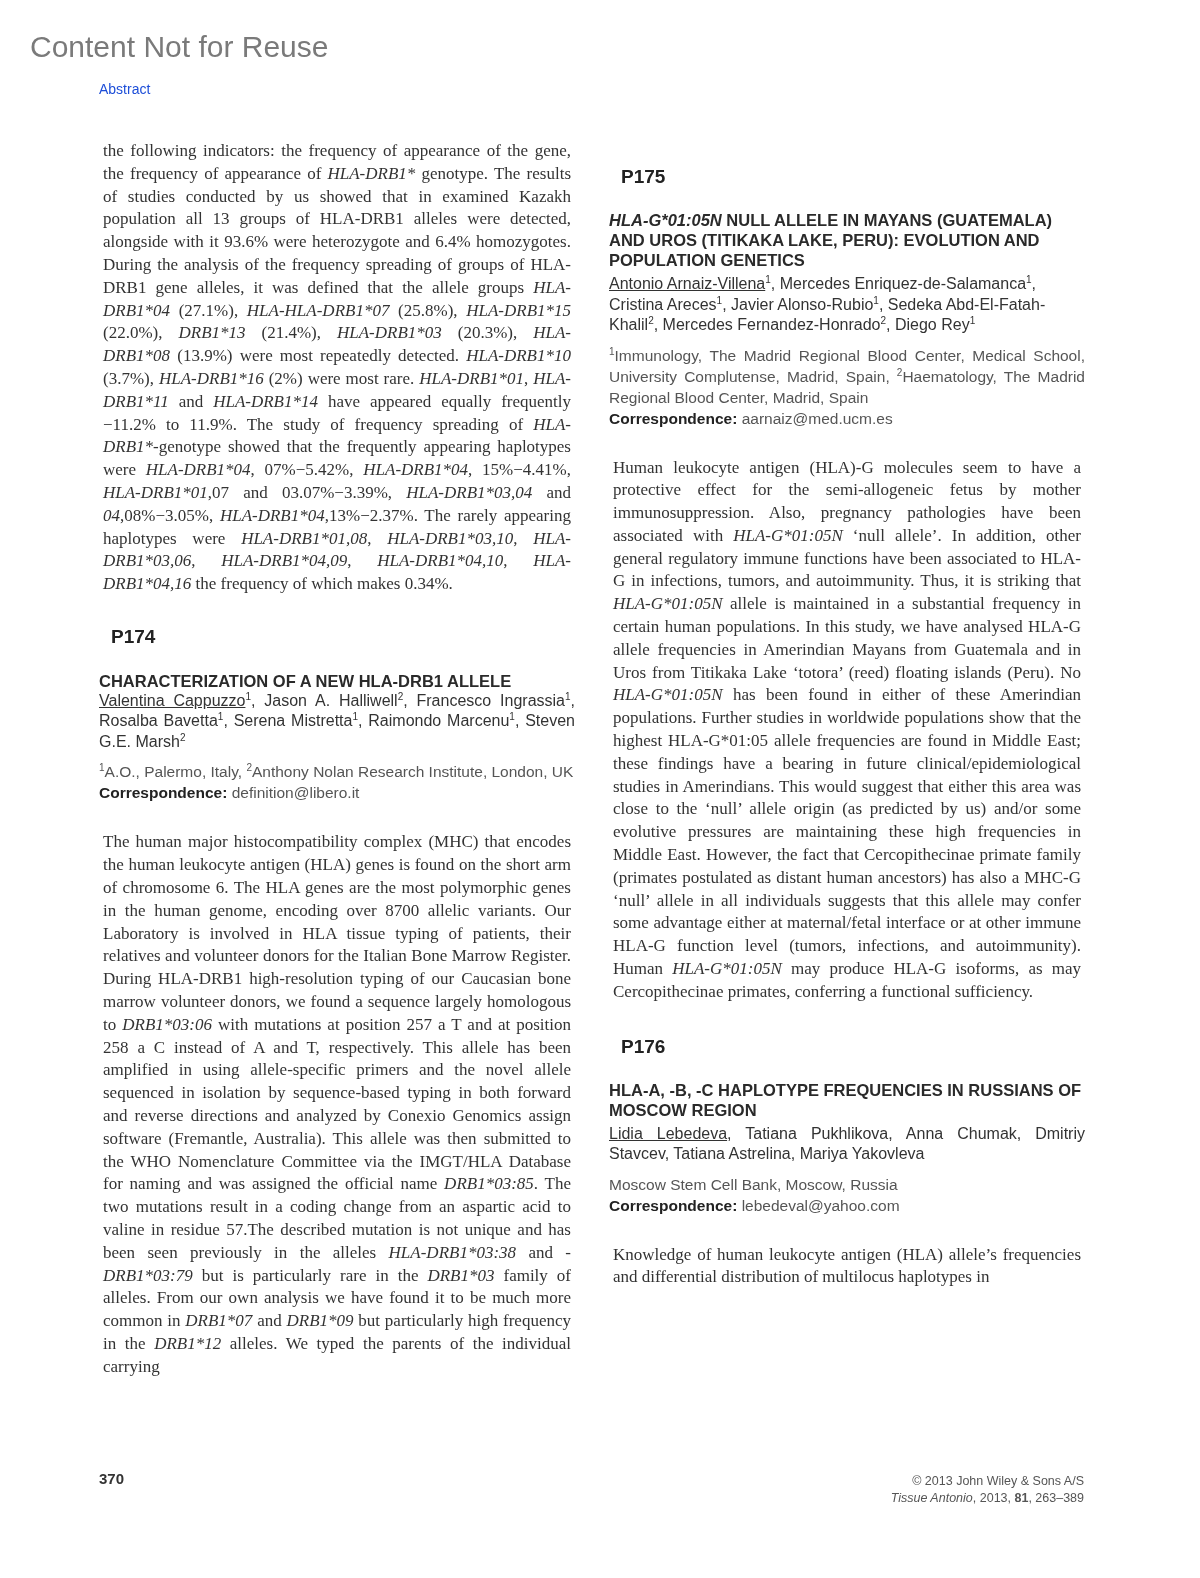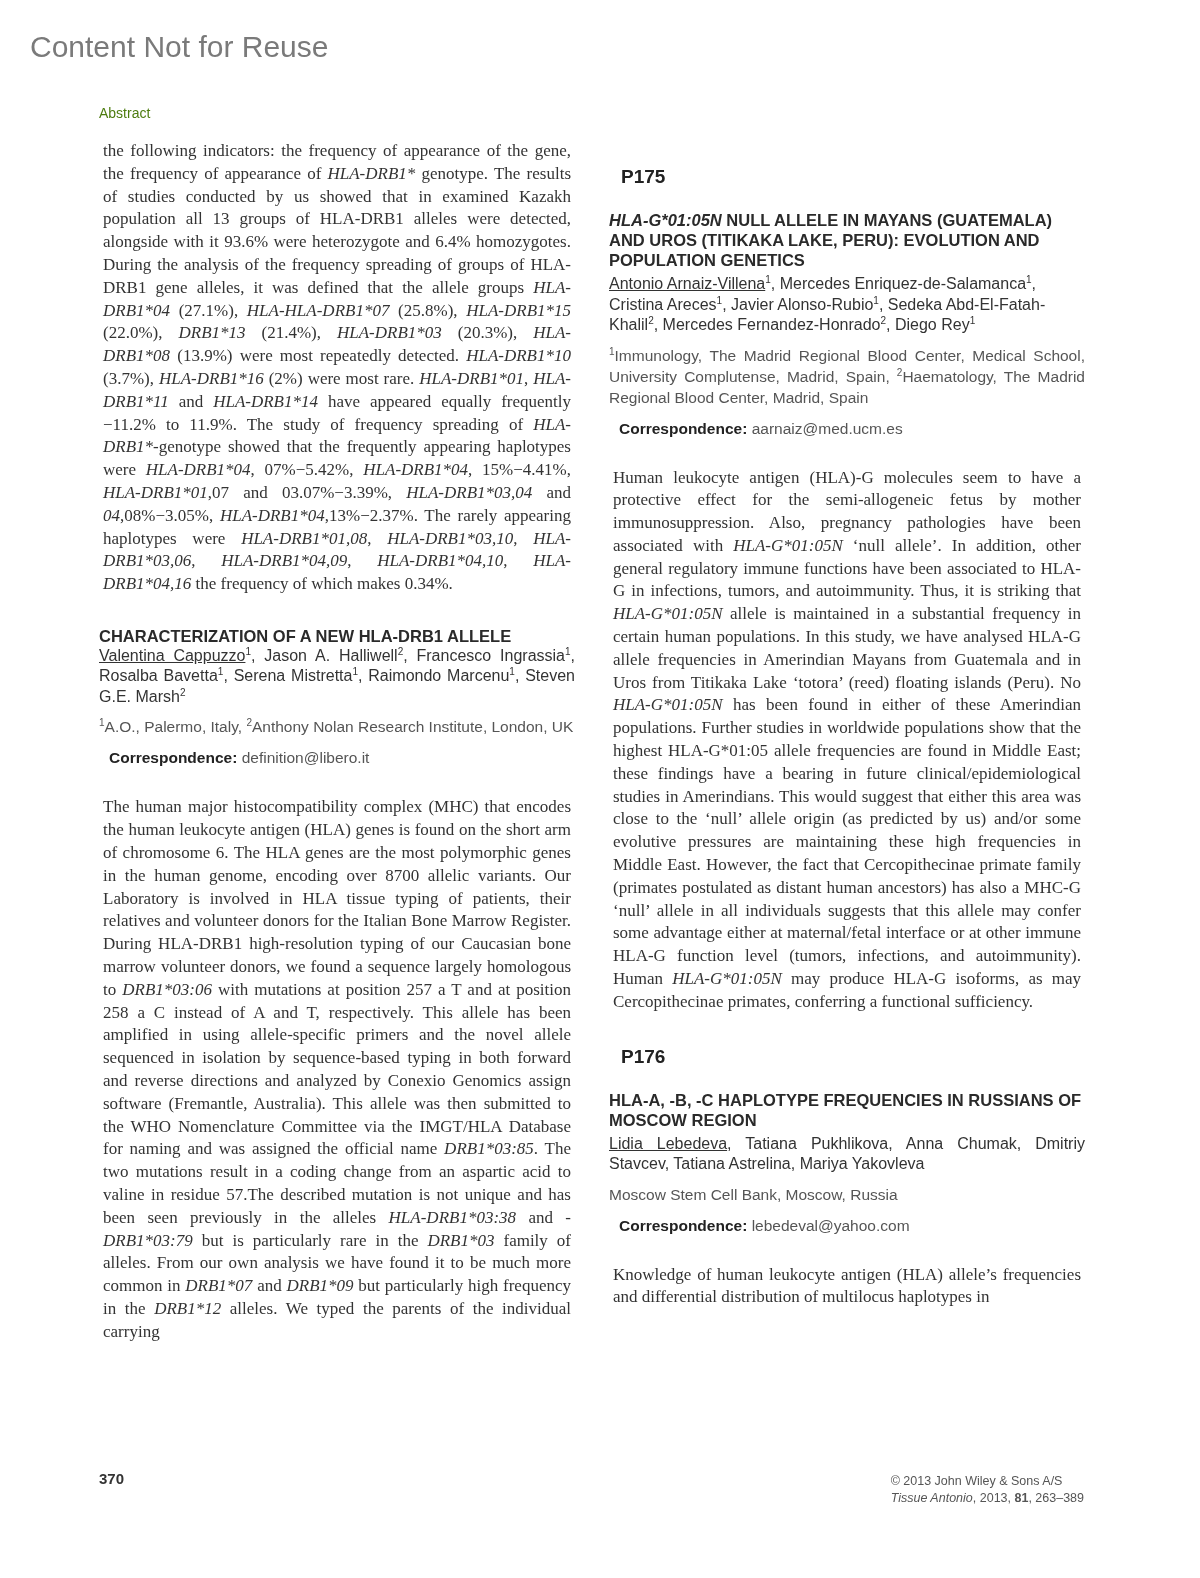--- a/index.html
+++ b/index.html
@@ -1,44 +1,45 @@
 <!DOCTYPE html>
 <html><head>
 <meta charset="utf-8">
 <style>
   html, body { margin: 0; padding: 0; background: #ffffff; }
   body { width: 1200px; height: 1578px; position: relative; overflow: hidden; color: #2b2b2b; }
   .watermark { position: absolute; left: 30px; top: 30px; font-family: "Liberation Sans", sans-serif; font-size: 30px; color: #7a7a7a; }
-  .section-label { position: absolute; left: 99px; top: 81px; font-family: "Liberation Sans", sans-serif; font-size: 14px; color: #4d7c0f; margin-top: 24px; }
+  .section-label { position: absolute; left: 99px; top: 81px; font-family: "Liberation Sans", sans-serif; font-size: 14px; color: #1d4ed8; }
   .col { position: absolute; top: 136px; width: 476px; }
   .col-left { left: 99px; }
   .col-right { left: 609px; }
   .body-text { font-family: "Liberation Serif", serif; font-size: 17px; line-height: 22.8px; text-align: justify; color: #333; margin: 4px; hyphens: manual; }
   .body-text i { font-style: italic; }
   .abs-id { font-family: "Liberation Sans", sans-serif; font-weight: bold; font-size: 19px; color: #222; margin: 12px; }
   .abs-title { font-family: "Liberation Sans", sans-serif; font-weight: bold; font-size: 16.5px; line-height: 20px; color: #2a2a2a; margin: 0; }
   .authors { font-family: "Liberation Sans", sans-serif; font-size: 16px; line-height: 20.5px; color: #333; margin: 0; text-align: justify; }
   .authors u { text-decoration: underline; }
   .authors sup, .affil sup { font-size: 10px; line-height: 0; }
   .affil { font-family: "Liberation Sans", sans-serif; font-size: 15.5px; line-height: 21px; color: #555; margin: 0; text-align: justify; }
-  .corr { font-family: "Liberation Sans", sans-serif; font-size: 15.5px; line-height: 21px; color: #555; margin: 10px; }
+  .corr { font-family: "Liberation Sans", sans-serif; font-size: 15.5px; line-height: 21px; color: #555; margin: 0; }
   .corr b { color: #222; }
   .footer-page { position: absolute; left: 99px; top: 1470px; font-family: "Liberation Sans", sans-serif; font-weight: bold; font-size: 15px; color: #333; }
-  .footer-right { position: absolute; right: 116px; top: 1473px; font-family: "Liberation Sans", sans-serif; font-size: 12.5px; line-height: 17px; color: #555; }
+  .footer-right { position: absolute; right: 116px; top: 1473px; text-align: right; font-family: "Liberation Sans", sans-serif; font-size: 12.5px; line-height: 17px; color: #555; }
 </style>
 </head>
 <body>
 
 <div class="watermark">Content Not for Reuse</div>
 <div class="section-label">Abstract</div>
 
 <div class="col col-left">
   <p class="body-text">the following indicators: the frequency of appearance of the gene, the frequency of appearance of <i>HLA-DRB1*</i> genotype. The results of studies conducted by us showed that in examined Kazakh population all 13 groups of HLA-DRB1 alleles were detected, alongside with it 93.6% were heterozygote and 6.4% homozygotes. During the analysis of the frequency spreading of groups of HLA-DRB1 gene alleles, it was defined that the allele groups <i>HLA-DRB1*04</i> (27.1%), <i>HLA-HLA-DRB1*07</i> (25.8%), <i>HLA-DRB1*15</i> (22.0%), <i>DRB1*13</i> (21.4%), <i>HLA-DRB1*03</i> (20.3%), <i>HLA-DRB1*08</i> (13.9%) were most repeatedly detected. <i>HLA-DRB1*10</i> (3.7%), <i>HLA-DRB1*16</i> (2%) were most rare. <i>HLA-DRB1*01</i>, <i>HLA-DRB1*11</i> and <i>HLA-DRB1*14</i> have appeared equally frequently −11.2% to 11.9%. The study of frequency spreading of <i>HLA-DRB1*</i>-genotype showed that the frequently appearing haplotypes were <i>HLA-DRB1*04</i>, 07%−5.42%, <i>HLA-DRB1*04</i>, 15%−4.41%, <i>HLA-DRB1*01</i>,07 and 03.07%−3.39%, <i>HLA-DRB1*03,04</i> and <i>04</i>,08%−3.05%, <i>HLA-DRB1*04</i>,13%−2.37%. The rarely appearing haplotypes were <i>HLA-DRB1*01,08</i>, <i>HLA-DRB1*03,10</i>, <i>HLA-DRB1*03,06</i>, <i>HLA-DRB1*04,09</i>, <i>HLA-DRB1*04,10</i>, <i>HLA-DRB1*04,16</i> the frequency of which makes 0.34%.</p>
 
   <div style="margin-top:30px;">
+    <p class="abs-id">P174</p>
     <p class="abs-title" style="margin-top:23px;">CHARACTERIZATION OF A NEW HLA-DRB1 ALLELE</p>
     <p class="authors" style=""><u>Valentina Cappuzzo</u><sup>1</sup>, Jason A. Halliwell<sup>2</sup>, Francesco Ingrassia<sup>1</sup>, Rosalba Bavetta<sup>1</sup>, Serena Mistretta<sup>1</sup>, Raimondo Marcenu<sup>1</sup>, Steven G.E. Marsh<sup>2</sup></p>
     <p class="affil" style="margin-top:9px;"><sup>1</sup>A.O., Palermo, Italy, <sup>2</sup>Anthony Nolan Research Institute, London, UK</p>
     <p class="corr">
       <b>Correspondence:</b>
       <span>definition@libero.it</span>
     </p>
     <p class="body-text" style="margin-top:28px;">The human major histocompatibility complex (MHC) that encodes the human leukocyte antigen (HLA) genes is found on the short arm of chromosome 6. The HLA genes are the most polymorphic genes in the human genome, encoding over 8700 allelic variants. Our Laboratory is involved in HLA tissue typing of patients, their relatives and volunteer donors for the Italian Bone Marrow Register. During HLA-DRB1 high-resolution typing of our Caucasian bone marrow volunteer donors, we found a sequence largely homologous to <i>DRB1*03:06</i> with mutations at position 257 a T and at position 258 a C instead of A and T, respectively. This allele has been amplified in using allele-specific primers and the novel allele sequenced in isolation by sequence-based typing in both forward and reverse directions and analyzed by Conexio Genomics assign software (Fremantle, Australia). This allele was then submitted to the WHO Nomenclature Committee via the IMGT/HLA Database for naming and was assigned the official name <i>DRB1*03:85</i>. The two mutations result in a coding change from an aspartic acid to valine in residue 57.The described mutation is not unique and has been seen previously in the alleles <i>HLA-DRB1*03:38</i> and <i>-DRB1*03:79</i> but is particularly rare in the <i>DRB1*03</i> family of alleles. From our own analysis we have found it to be much more common in <i>DRB1*07</i> and <i>DRB1*09</i> but particularly high frequency in the <i>DRB1*12</i> alleles. We typed the parents of the individual carrying</p>
   </div>
 </div>

